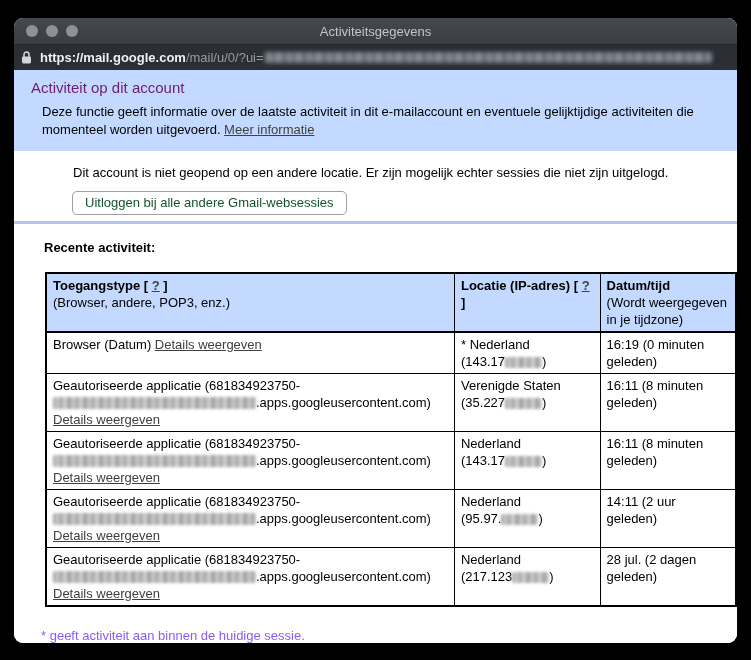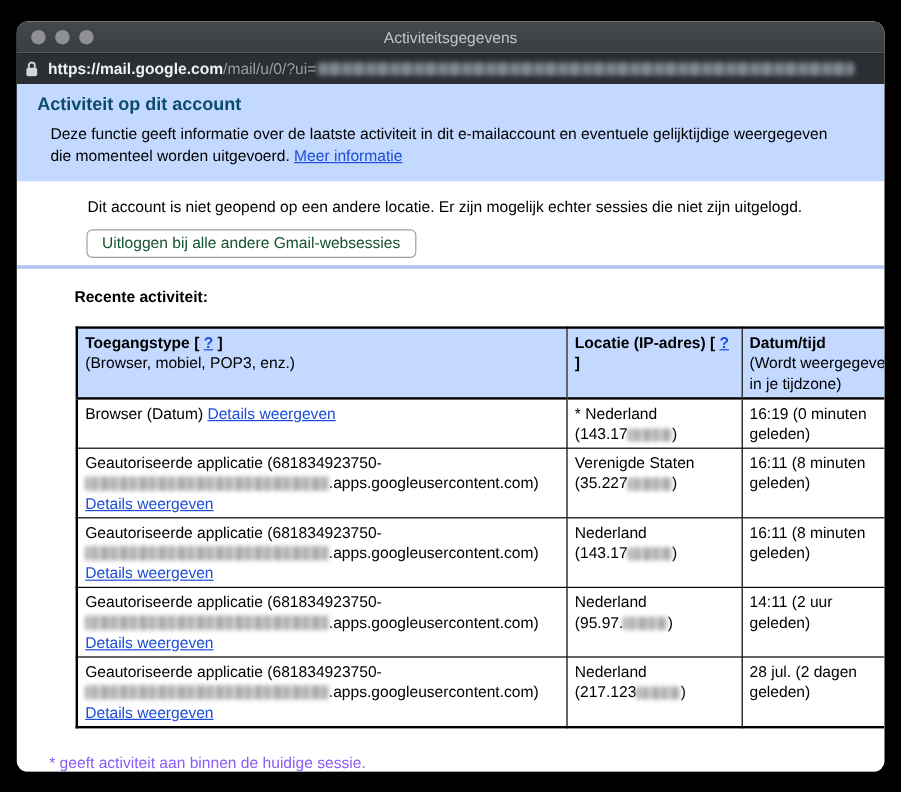--- a/index.html
+++ b/index.html
@@ -38,32 +38,32 @@
   .redact-ip{width:37px;height:11px;}
   .redact-app{width:203px;}
   .redact-url{
     height:11px;width:448px;border-radius:3px;vertical-align:-1px;
     background:repeating-linear-gradient(90deg,#596068 0px,#8a919b 5px,#646b74 10px,#949ba5 15px,#5d646d 20px);
     filter:blur(2.2px);
   }
   
   .content{flex:1;background:#fff;overflow:hidden;font-size:13px;color:#000;}
   .blue-head{background:#c3d9ff;padding:9px 16px 12px 17px;}
-  .blue-head h1{font-size:15px;margin:0 0 7px 0;font-weight:bold;color:#0c4a6e;}
+  .blue-head h1{font-size:15px;margin:0 0 7px 0;font-weight:normal;color:#701a75;}
   .blue-head p{margin:0 0 0 11px;line-height:18px;max-width:665px;}
-  a{color:#1d4ed8;text-decoration:underline;cursor:pointer;}
+  a{color:#404040;text-decoration:underline;cursor:pointer;}
   .session{padding:13px 16px 0 27px;margin-left:32px;}
   .session p{margin:0;line-height:18px;}
   .signout-btn{
     margin:9px 0 0 -1px;font-family:inherit;font-size:13px;color:#14532d;
     background:#fff;border:1px solid #9f9f9f;border-radius:5px;
     padding:3px 12px 4px;cursor:pointer;
   }
   .divider{height:3px;background:#b3c6f0;margin-top:6px;}
-  .recent{padding:6px 16px 0 35px;}
+  .recent{padding:6px 16px 0 17px;}
   .recent-label{font-weight:bold;margin:10px 0 17px 13px;}
   table.activity{
     border-collapse:collapse;margin-left:14px;width:692px;
     border:2px solid #000;table-layout:fixed;
   }
   table.activity th,table.activity td{
     border:1px solid #000;padding:3px 6px;vertical-align:top;
     font-size:13px;line-height:17px;text-align:left;font-weight:normal;
     overflow:hidden;
   }
@@ -98,21 +98,21 @@
       <span class="url-bold">https://mail.google.com</span>
         <span>/mail/u/0/?ui=</span>
         <span class="redact redact-url"></span>
     </span>
   </div>
 
   <div class="content">
 
     <div class="blue-head">
       <h1>Activiteit op dit account</h1>
-      <p><span>Deze functie geeft informatie over de laatste activiteit in dit e-mailaccount en eventuele gelijktijdige weergegeven die momenteel worden uitgevoerd. </span><a>Meer informatie</a></p>
+      <p><span>Deze functie geeft informatie over de laatste activiteit in dit e-mailaccount en eventuele gelijktijdige activiteiten die momenteel worden uitgevoerd. </span><a>Meer informatie</a></p>
     </div>
 
     <div class="session">
       <p>Dit account is niet geopend op een andere locatie. Er zijn mogelijk echter sessies die niet zijn uitgelogd.</p>
       <button class="signout-btn">Uitloggen bij alle andere Gmail-websessies</button>
     </div>
 
     <div class="divider"></div>
 
     <div class="recent">
@@ -121,21 +121,21 @@
       <table class="activity">
         <colgroup>
           <col style="width:59.2%">
             <col style="width:21.1%">
             <col style="width:19.7%">
         </colgroup>
         <thead>
           <tr>
             <th>
               <span class="th-title"><span>Toegangstype</span><span> [ </span><a>?</a><span> ]</span></span><br>
-              <span class="th-sub">(Browser, mobiel, POP3, enz.)</span>
+              <span class="th-sub">(Browser, andere, POP3, enz.)</span>
             </th>
             <th>
               <span class="th-title"><span>Locatie (IP-adres)</span><span> [ </span><a>?</a><span> ]</span></span>
             </th>
             <th>
               <span class="th-title">Datum/tijd</span><br>
               <span class="th-sub">(Wordt weergegeven in je tijdzone)</span>
             </th>
           </tr>
         </thead>

